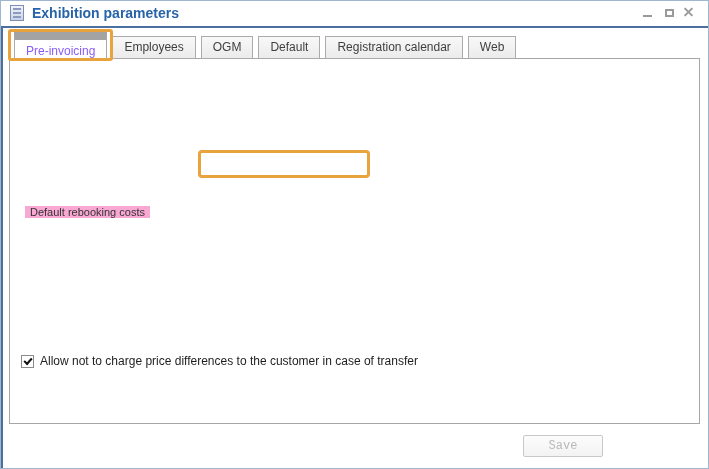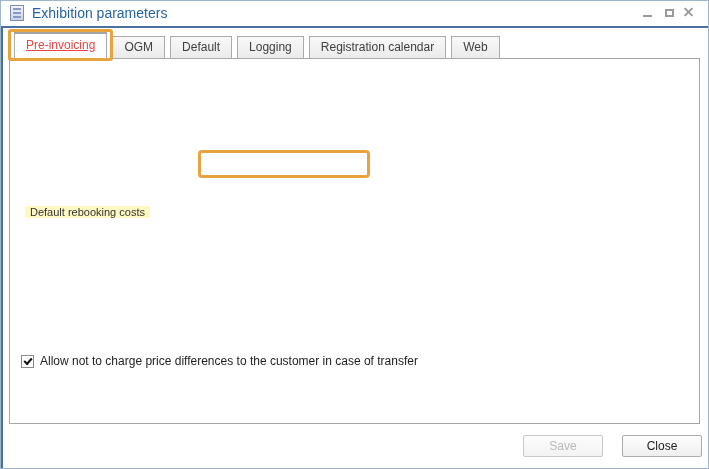--- a/index.html
+++ b/index.html
@@ -7,37 +7,37 @@
   .window {
     position:relative; width:709px; height:469px; background:#fff;
     border:1px solid #9eb6ce; overflow:hidden;
     font-size:12px; color:#1e1e1e;
   }
   
   .titlebar { position:absolute; left:0; top:0; width:100%; height:25px; background:#fff; }
   .title-icon { position:absolute; left:9px; top:4px; width:14px; height:16px;
     border:1px solid #7e8fb4; background:linear-gradient(#f2f4fa,#c9d2e6); }
   .title-icon i { display:block; height:2px; background:#8a9ac0; margin:2px 2px 0 2px; }
-  .title-text { position:absolute; left:31px; top:4px; font-size:14px; color:#2763a8; white-space:nowrap; }
+  .title-text { position:absolute; left:31px; top:4px; font-size:14px; color:#2763a8; white-space:nowrap;font-weight:bold; }
   .winbtn { position:absolute; top:3px; width:17px; height:17px; cursor:default; }
   .winbtn.min { left:638px; } .winbtn.max { left:660px; } .winbtn.cls { left:679px; }
   .glyph-min { position:absolute; left:4px; bottom:4px; width:9px; height:2px; background:#9a9a9a; }
   .glyph-max { position:absolute; left:4px; top:5px; width:9px; height:8px; border:2px solid #9a9a9a; }
   .glyph-x-a, .glyph-x-b { position:absolute; left:3px; top:7px; width:11px; height:2px; background:#9a9a9a; }
   .glyph-x-a { transform:rotate(45deg); } .glyph-x-b { transform:rotate(-45deg); }
   
   .frame { position:absolute; left:0; top:25px; width:709px; height:444px;
     border:2px solid #4b6f9e; pointer-events:none; z-index:10; }
   
   .tabs { position:absolute; left:13px; top:31px; height:27px; display:flex; align-items:flex-end; gap:5px; z-index:3; }
   .tab { height:23px; line-height:21px; padding:0 11px; background:linear-gradient(#f8f8f8,#ebebeb);
     border:1px solid #ababab; color:#404040; white-space:nowrap; cursor:default; }
   .tab-wrap { position:relative; height:27px; }
-  .tab.active { height:27px; line-height:23px; background:#fff; color:#ef4444;
-    border-top:2px solid #a3a3a3; border-bottom:none;text-decoration:underline; }
+  .tab.active { height:27px; line-height:23px; background:#fff; color:#8b5cf6;
+    border-top:8px solid #a3a3a3; border-bottom:none; }
   .ring { position:absolute; border:3px solid #e8a33c; border-radius:3px; pointer-events:none; z-index:5; }
   .ring.tab-ring { left:-6px; right:-6px; top:-3px; bottom:-2px; }
   
   .panel { position:absolute; left:8px; top:57px; width:691px; height:366px;
     background:#fff; border:1px solid #a6a6a6; z-index:1; }
   
   .link-label { position:absolute; color:#cc0000; text-decoration:underline; white-space:nowrap; cursor:pointer; }
   .plain-label { position:absolute; color:#1e1e1e; white-space:nowrap; }
   input.fld { position:absolute; height:20px; border:1px solid #6e6e6e; font:12px "Liberation Sans",sans-serif;
     padding:0 4px; background:#f4f4f4; }
@@ -48,21 +48,21 @@
     background:linear-gradient(#ffffff,#e9e9e9); color:#3c52b4; font:bold 11px "Liberation Sans",sans-serif;
     line-height:10px; text-align:center; cursor:pointer; }
   
   .cb-row { position:absolute; display:flex; align-items:center; gap:6px; height:16px; }
   .cb-box { position:relative; width:13px; height:13px; background:#fff; border:1px solid #8a8a8a; flex:0 0 auto; }
   .cb-check { position:absolute; left:2px; top:2px; width:8px; height:5px;
     border-left:2px solid #111; border-bottom:2px solid #111; transform:rotate(-48deg); }
   .cb-ring { left:-7px; right:-9px; top:-6px; bottom:-6px; border-radius:4px; }
   
   .groupbox { position:absolute; border:1px solid #b9b9b9; border-radius:2px; background:#fff; }
-  .group-caption { position:absolute; background:#fef9c3; padding:0 5px; font-size:11px; color:#333; white-space:nowrap; z-index:2; }
+  .group-caption { position:absolute; background:#f9a8d4; padding:0 5px; font-size:11px; color:#333; white-space:nowrap; z-index:2; }
   .group-caption-cb { position:absolute; background:#fff; padding:0 6px 0 0; display:flex; align-items:center; gap:6px; z-index:2; }
   
   .pushbtn { position:absolute; width:80px; height:22px; border:1px solid #acacac; border-radius:2px;
     background:linear-gradient(#fefefe,#efefef); font:12px "Liberation Sans",sans-serif; text-align:center;
     line-height:20px; color:#222; cursor:pointer; }
   .pushbtn.disabled { color:#b9b9b9; border-color:#c9c9c9; background:linear-gradient(#fcfcfc,#f3f3f3); cursor:default; }
 </style>
 </head>
 <body>
 
@@ -87,23 +87,23 @@
       </span>
   </div>
 
   <div class="frame"></div>
 
   <div class="tabs">
     <div class="tab-wrap">
       <div class="tab active">Pre-invoicing</div>
       <div class="ring tab-ring"></div>
     </div>
+    <div class="tab">Employees</div>
     <div class="tab">OGM</div>
     <div class="tab">Default</div>
-    <div class="tab">Logging</div>
     <div class="tab">Registration calendar</div>
     <div class="tab">Web</div>
   </div>
 
   <div class="panel"></div>
 
   <span class="link-label" style="left:20px; top:74px;">Registration article</span>
   <input class="fld code" style="left: 200px; top: 70px;" readonly="" value="95-01">
   <input class="fld desc" style="left: 268px; top: 70px; width: 370px;" readonly="" value="Registration exhibition visit">
   <button class="browse" style="left:646px; top:70px;">...</button>
@@ -156,16 +156,15 @@
         <span class="cb-check"></span>
       </span>
     <span>Allow not to charge price differences to the customer in case of transfer</span>
   </div>
 
   <span class="link-label" style="left:32px; top:382px;">Article price differences</span>
   <input class="fld code" style="left: 200px; top: 378px;" readonly="" value="95-07">
   <input class="fld desc" style="left: 268px; top: 378px; width: 370px;" readonly="" value="Price difference (exhibitions)">
   <button class="browse" style="left:646px; top:378px;">...</button>
 
-  <button class="pushbtn disabled" style="left:522px; top:434px;">Save</button>
-  <button class="pushbtn" style="left:621px; top:434px;">Close</button>
+  <button class="pushbtn disabled" style="left:522px; top:434px;font-family:Liberation Mono, monospace;">Save</button>
 
 </div>
 
 </body></html>

